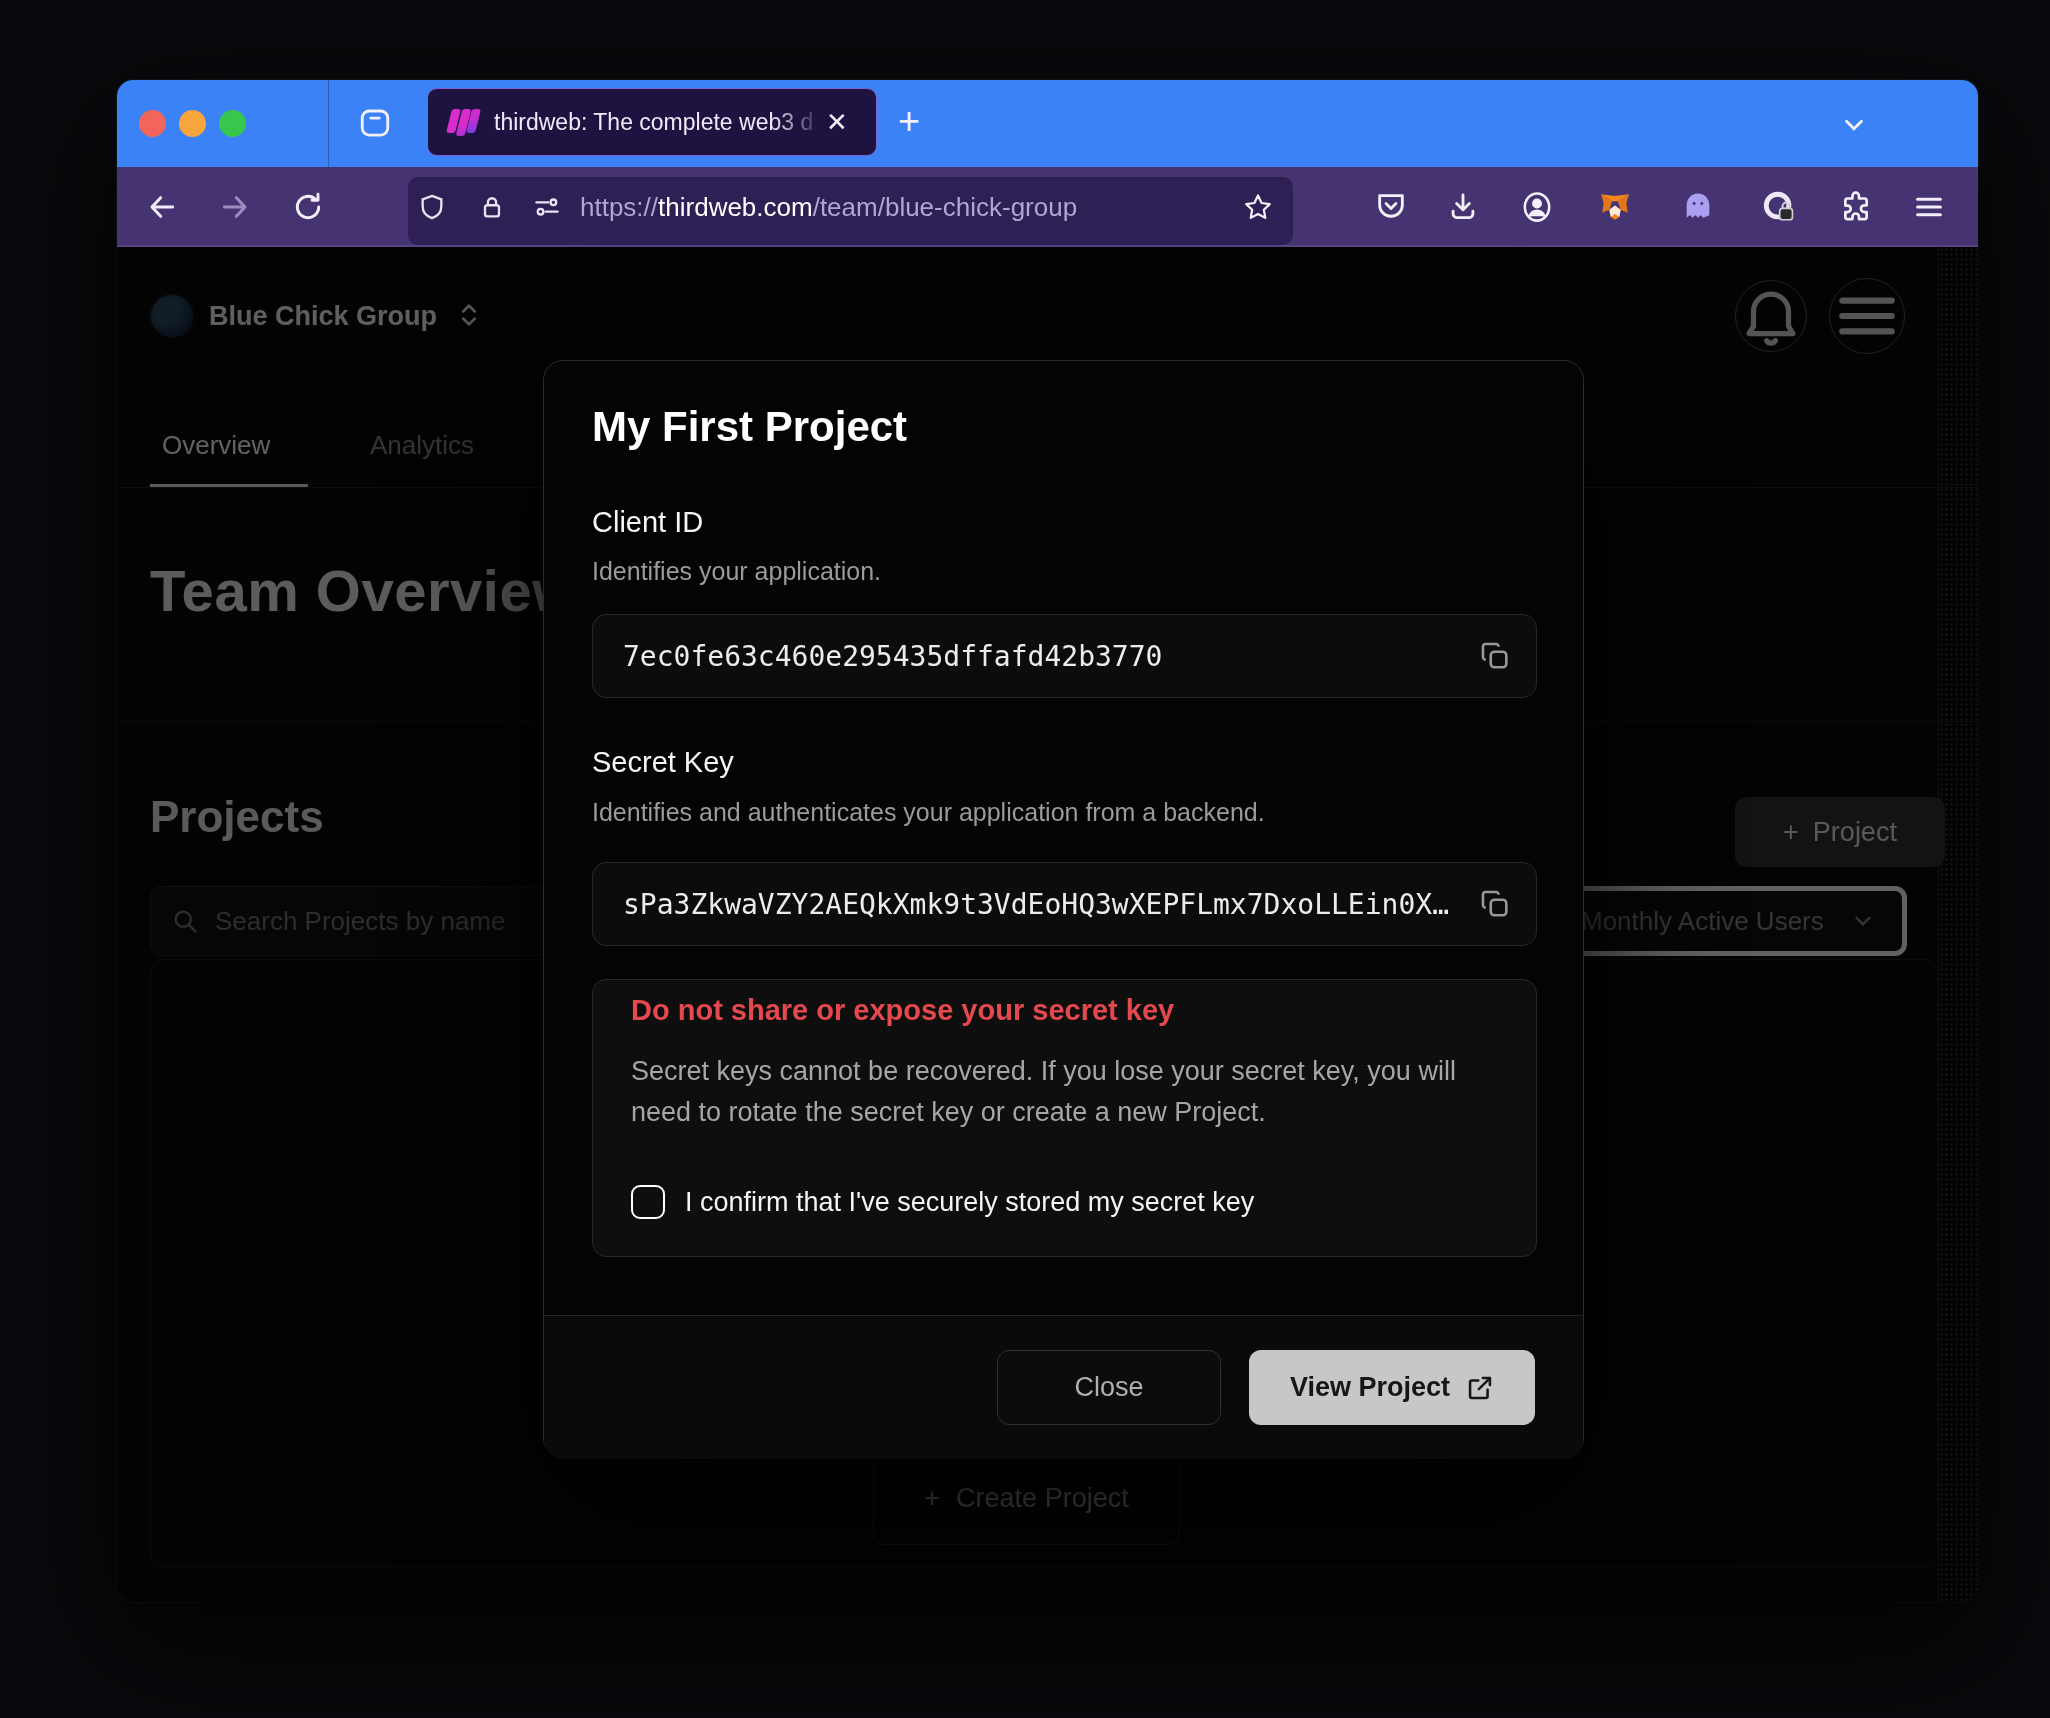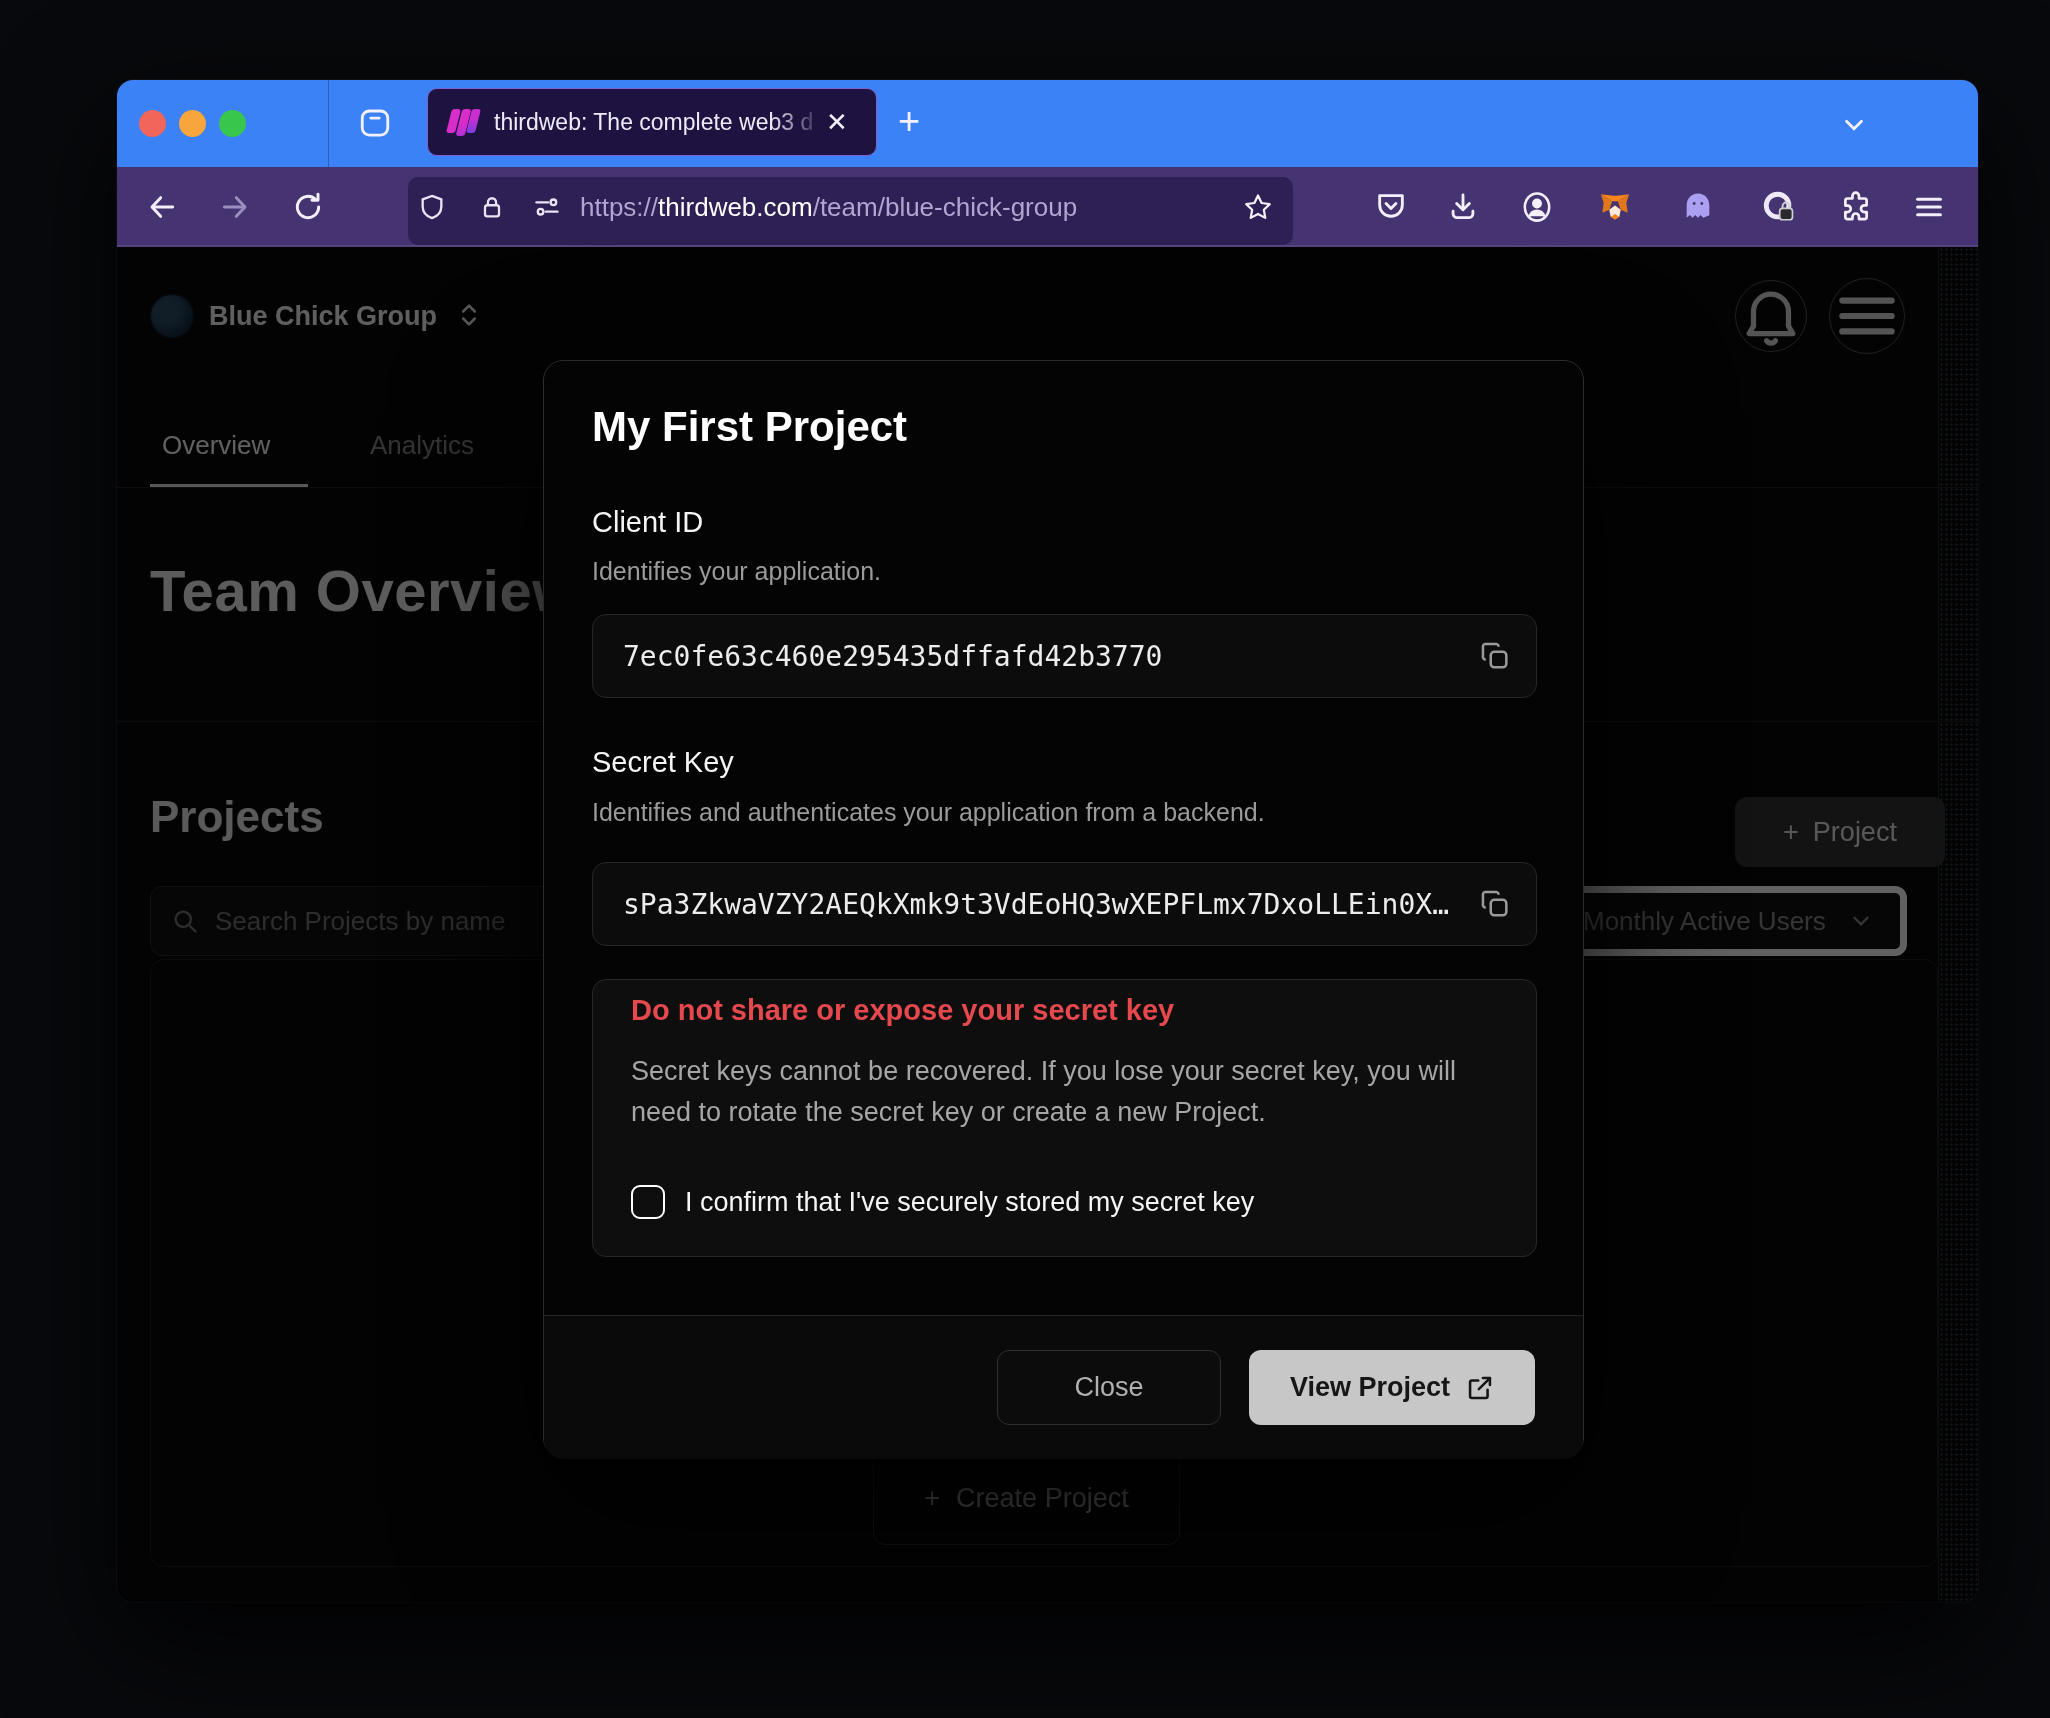--- a/index.html
+++ b/index.html
@@ -64,21 +64,21 @@
   .h1 { position:absolute; left:33px; top:310px; font-size:58px; font-weight:bold; color:#f2f2f2; letter-spacing:.5px; }
   .divider { position:absolute; left:0; top:474px; width:1861px; height:1px; background:#1d1d1d; }
   .h2 { position:absolute; left:33px; top:545px; font-size:44px; font-weight:bold; color:#ededed; }
 
   .projbtn { position:absolute; left:1618px; top:550px; width:210px; height:70px; background:#343434;
     border-radius:12px; color:#e8e8e8; font-size:27px; display:flex; align-items:center; justify-content:center; gap:14px; }
   .searchbox { position:absolute; left:33px; top:639px; width:540px; height:70px; background:#111112;
     border:1px solid #2a2a2a; border-radius:12px; display:flex; align-items:center; padding:0 20px; gap:16px; }
   .searchbox .ph { color:#787878; font-size:26px; white-space:nowrap; }
   .selectbox { position:absolute; left:1423px; top:639px; width:367px; height:70px; background:#111112;
-    border:7px solid #ffffff; border-radius:12px; display:flex; align-items:center; padding:0 26px 0 36px; }
+    border:5px solid #ffffff; border-radius:12px; display:flex; align-items:center; padding:0 26px 0 36px; }
   .selectbox .lbl { color:#8d8d8d; font-size:26px; flex:1; white-space:nowrap; }
   .panel { position:absolute; left:33px; top:712px; width:1788px; height:608px; border:1px solid #1f1f1f; border-radius:14px; }
   .createbtn { position:absolute; left:756px; top:1205px; width:307px; height:93px; border:1px solid #343434;
     border-radius:12px; color:#c9c9c9; font-size:27px; display:flex; align-items:center; justify-content:center; gap:16px; }
 
   .dimmer { position:absolute; inset:0; background:rgba(0,0,0,.62); z-index:5; }
 
   
   .modal { position:absolute; left:410px; top:113px; width:1041px; height:1098px; z-index:10;
     background:#040404; border:1px solid #2c2c2c; border-radius:20px; box-shadow:0 50px 140px rgba(0,0,0,.9);margin-left:16px; }

